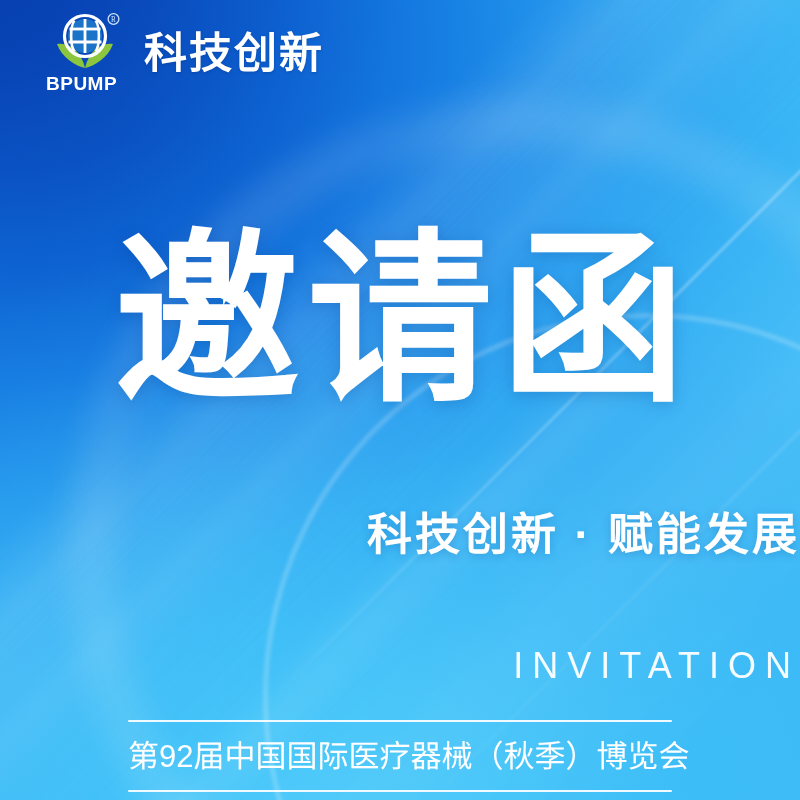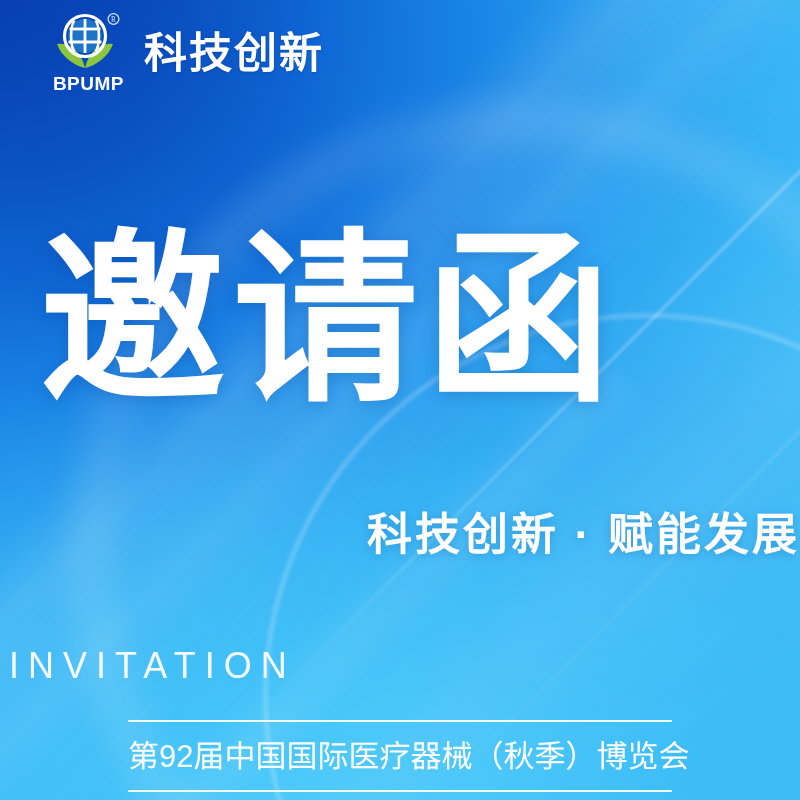--- a/index.html
+++ b/index.html
@@ -178,30 +178,30 @@
     margin-top: 6px;
     text-shadow: 0 1px 3px rgba(0,40,110,0.30);
     white-space: nowrap;
   }
 
   
   .title-main {
     position: absolute;
     left: 0; right: 0;
     top: 228px;
+    text-align: center;
     color: #ffffff;
     font-size: 185px;
     font-weight: 700;
     line-height: 1;
     letter-spacing: 8px;
     text-indent: 8px;
     z-index: 10;
     text-shadow: 0 3px 16px rgba(0,52,130,0.22);
     white-space: nowrap;
-    margin-left: 32px;
   }
 
   
   .subtitle {
     position: absolute;
     left: 0; right: 0;
     top: 512px;
     text-align: right;
     color: #ffffff;
     font-size: 45px;
@@ -212,21 +212,21 @@
     z-index: 10;
     text-shadow: 0 2px 8px rgba(0,52,130,0.22);
     white-space: nowrap;
   }
 
   
   .invitation-en {
     position: absolute;
     left: 0; right: 0;
     top: 648px;
-    text-align: left;
+    text-align: right;
     color: rgba(255,255,255,0.95);
     font-size: 36px;
     font-weight: 400;
     letter-spacing: 9px;
     text-indent: 9px;
     line-height: 1;
     z-index: 10;
     white-space: nowrap;
   }
 
@@ -286,21 +286,21 @@
 
         <line x1="23.5" y1="21" x2="54.5" y2="21" stroke="#ffffff" stroke-width="2.8"></line>
         <line x1="22.5" y1="34" x2="55.5" y2="34" stroke="#ffffff" stroke-width="2.8"></line>
 
         <path d="M28.5 12.5 C 24 18, 24 38, 28.5 43.5" fill="none" stroke="#ffffff" stroke-width="2.6"></path>
         <path d="M49.5 12.5 C 54 18, 54 38, 49.5 43.5" fill="none" stroke="#ffffff" stroke-width="2.6"></path>
 
         <circle cx="67.5" cy="11" r="5.4" fill="none" stroke="#cfe4fb" stroke-width="1.3"></circle>
         <text x="67.5" y="14.3" text-anchor="middle" font-family="Liberation Serif, serif" font-size="7.2" fill="#cfe4fb">R</text>
       </svg>
-      <div style="position:absolute;left:0;right:0;bottom:-3px;text-align:right;
+      <div style="position:absolute;left:0;right:0;bottom:-3px;text-align:left;
                   color:#ffffff;font-size:19px;font-weight:700;letter-spacing:0.5px;
                   font-family:'Liberation Sans',sans-serif;">BPUMP</div>
     </div>
     <div class="brand-cn">科技创新</div>
   </div>
 
   <div class="title-main">邀请函</div>
   <div class="subtitle">科技创新 · 赋能发展</div>
   <div class="invitation-en">INVITATION</div>
 

